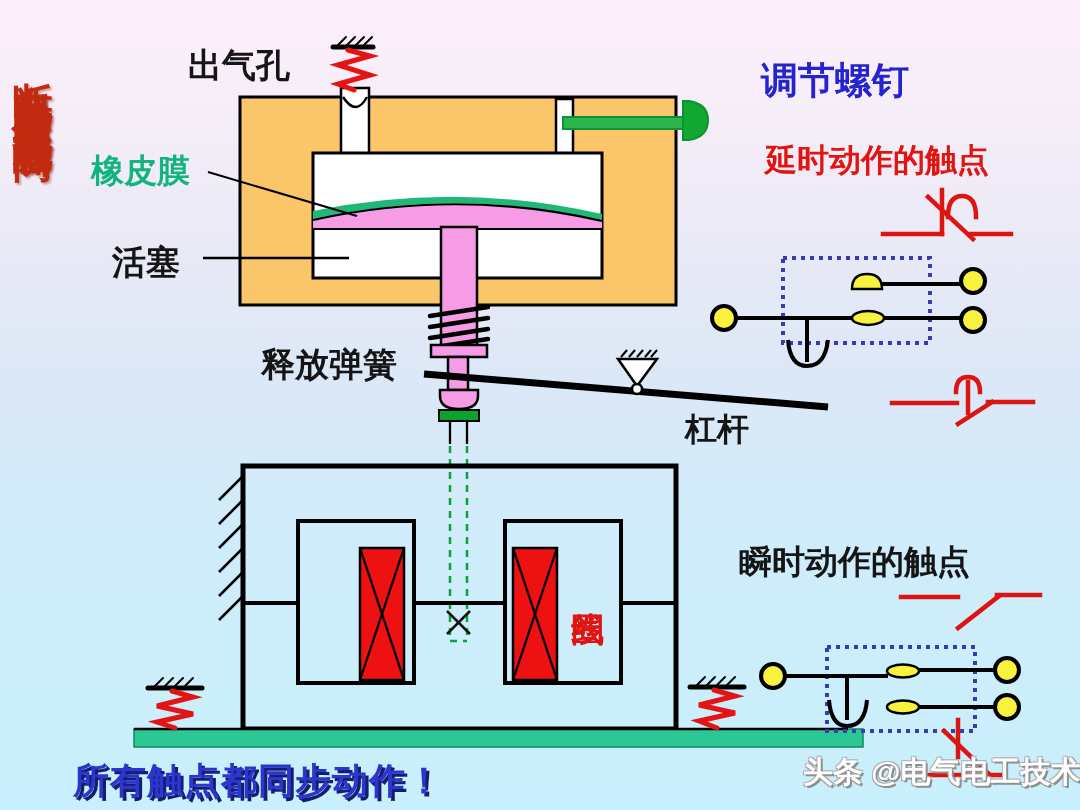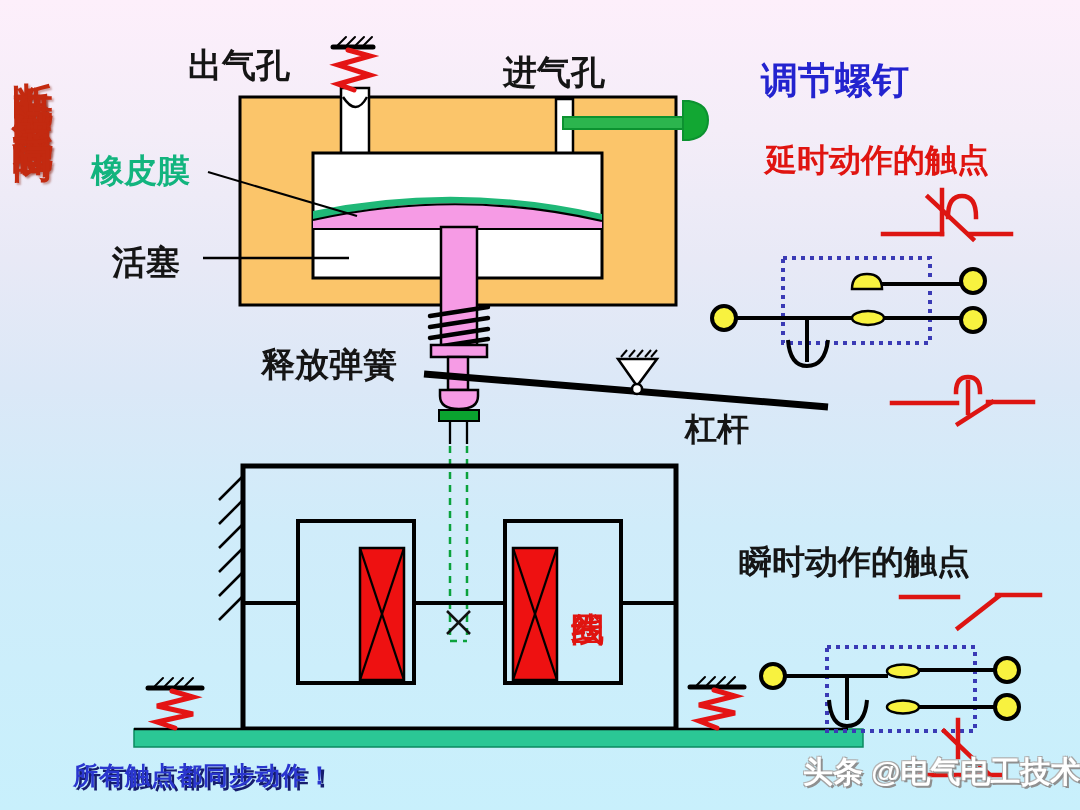--- a/index.html
+++ b/index.html
@@ -14,21 +14,21 @@
   .red{color:#e01410;font-weight:bold;}
   .blue{color:#2323cf;font-weight:bold;}
   .teal{color:#12b47e;font-weight:bold;}
   .vtitle{
     writing-mode:vertical-rl;text-orientation:upright;
     color:#c32a10;font-weight:bold;font-size:40px;letter-spacing:5px;
     text-shadow:2px 2px 2px rgba(130,25,10,.35);
   }
   .vcoil{writing-mode:vertical-rl;text-orientation:upright;font-size:33px;letter-spacing:2px;}
   .sync{
-    color:#2a36cf;font-weight:bold;font-size:25px;
+    color:#2a36cf;font-weight:bold;font-size:36px;
     text-shadow:3px 3px 0 #161d6e;letter-spacing:1px;
   }
   .watermark{
     color:#ffffff;font-weight:bold;font-size:30px;
     text-shadow:2px 2px 0 #8f8f8f,-1px -1px 0 #b5b5b5,1px -1px 0 #a5a5a5,-1px 1px 0 #a5a5a5;
   }
 </style>
 </head>
 <body>
 
@@ -215,21 +215,20 @@
     <g stroke="#dd1512" stroke-width="4.5" fill="none" stroke-linecap="square">
       <line x1="958" y1="720" x2="958" y2="757"></line>
       <line x1="944" y1="731" x2="990" y2="775"></line>
       <line x1="920" y1="775" x2="1003" y2="775"></line>
     </g>
   </svg>
 
   <div class="lbl vtitle" style="left:12px;top:50px;">断电延时时间继电器通电瞬间</div>
 
   <div class="lbl black" style="left:188px;top:48px;font-size:34px;">出气孔</div>
-  <div class="lbl black" style="left:503px;top:55px;font-size:34px;">进气孔</div>
   <div class="lbl blue" style="left:742px;top:62px;font-size:37px;margin-left:19px;">调节螺钉</div>
   <div class="lbl teal" style="left:91px;top:154px;font-size:33px;">橡皮膜</div>
   <div class="lbl black" style="left:112px;top:245px;font-size:34px;">活塞</div>
   <div class="lbl red" style="left:765px;top:144px;font-size:32px;">延时动作的触点</div>
   <div class="lbl black" style="left:261px;top:347px;font-size:34px;">释放弹簧</div>
   <div class="lbl black" style="left:685px;top:413px;font-size:32px;">杠杆</div>
   <div class="lbl red vcoil" style="left:570px;top:586px;">线圈</div>
   <div class="lbl black" style="left:739px;top:533px;font-size:33px;margin-top:12px;">瞬时动作的触点</div>
 
   <div class="lbl sync" style="left:73px;top:762px;">所有触点都同步动作！</div>

